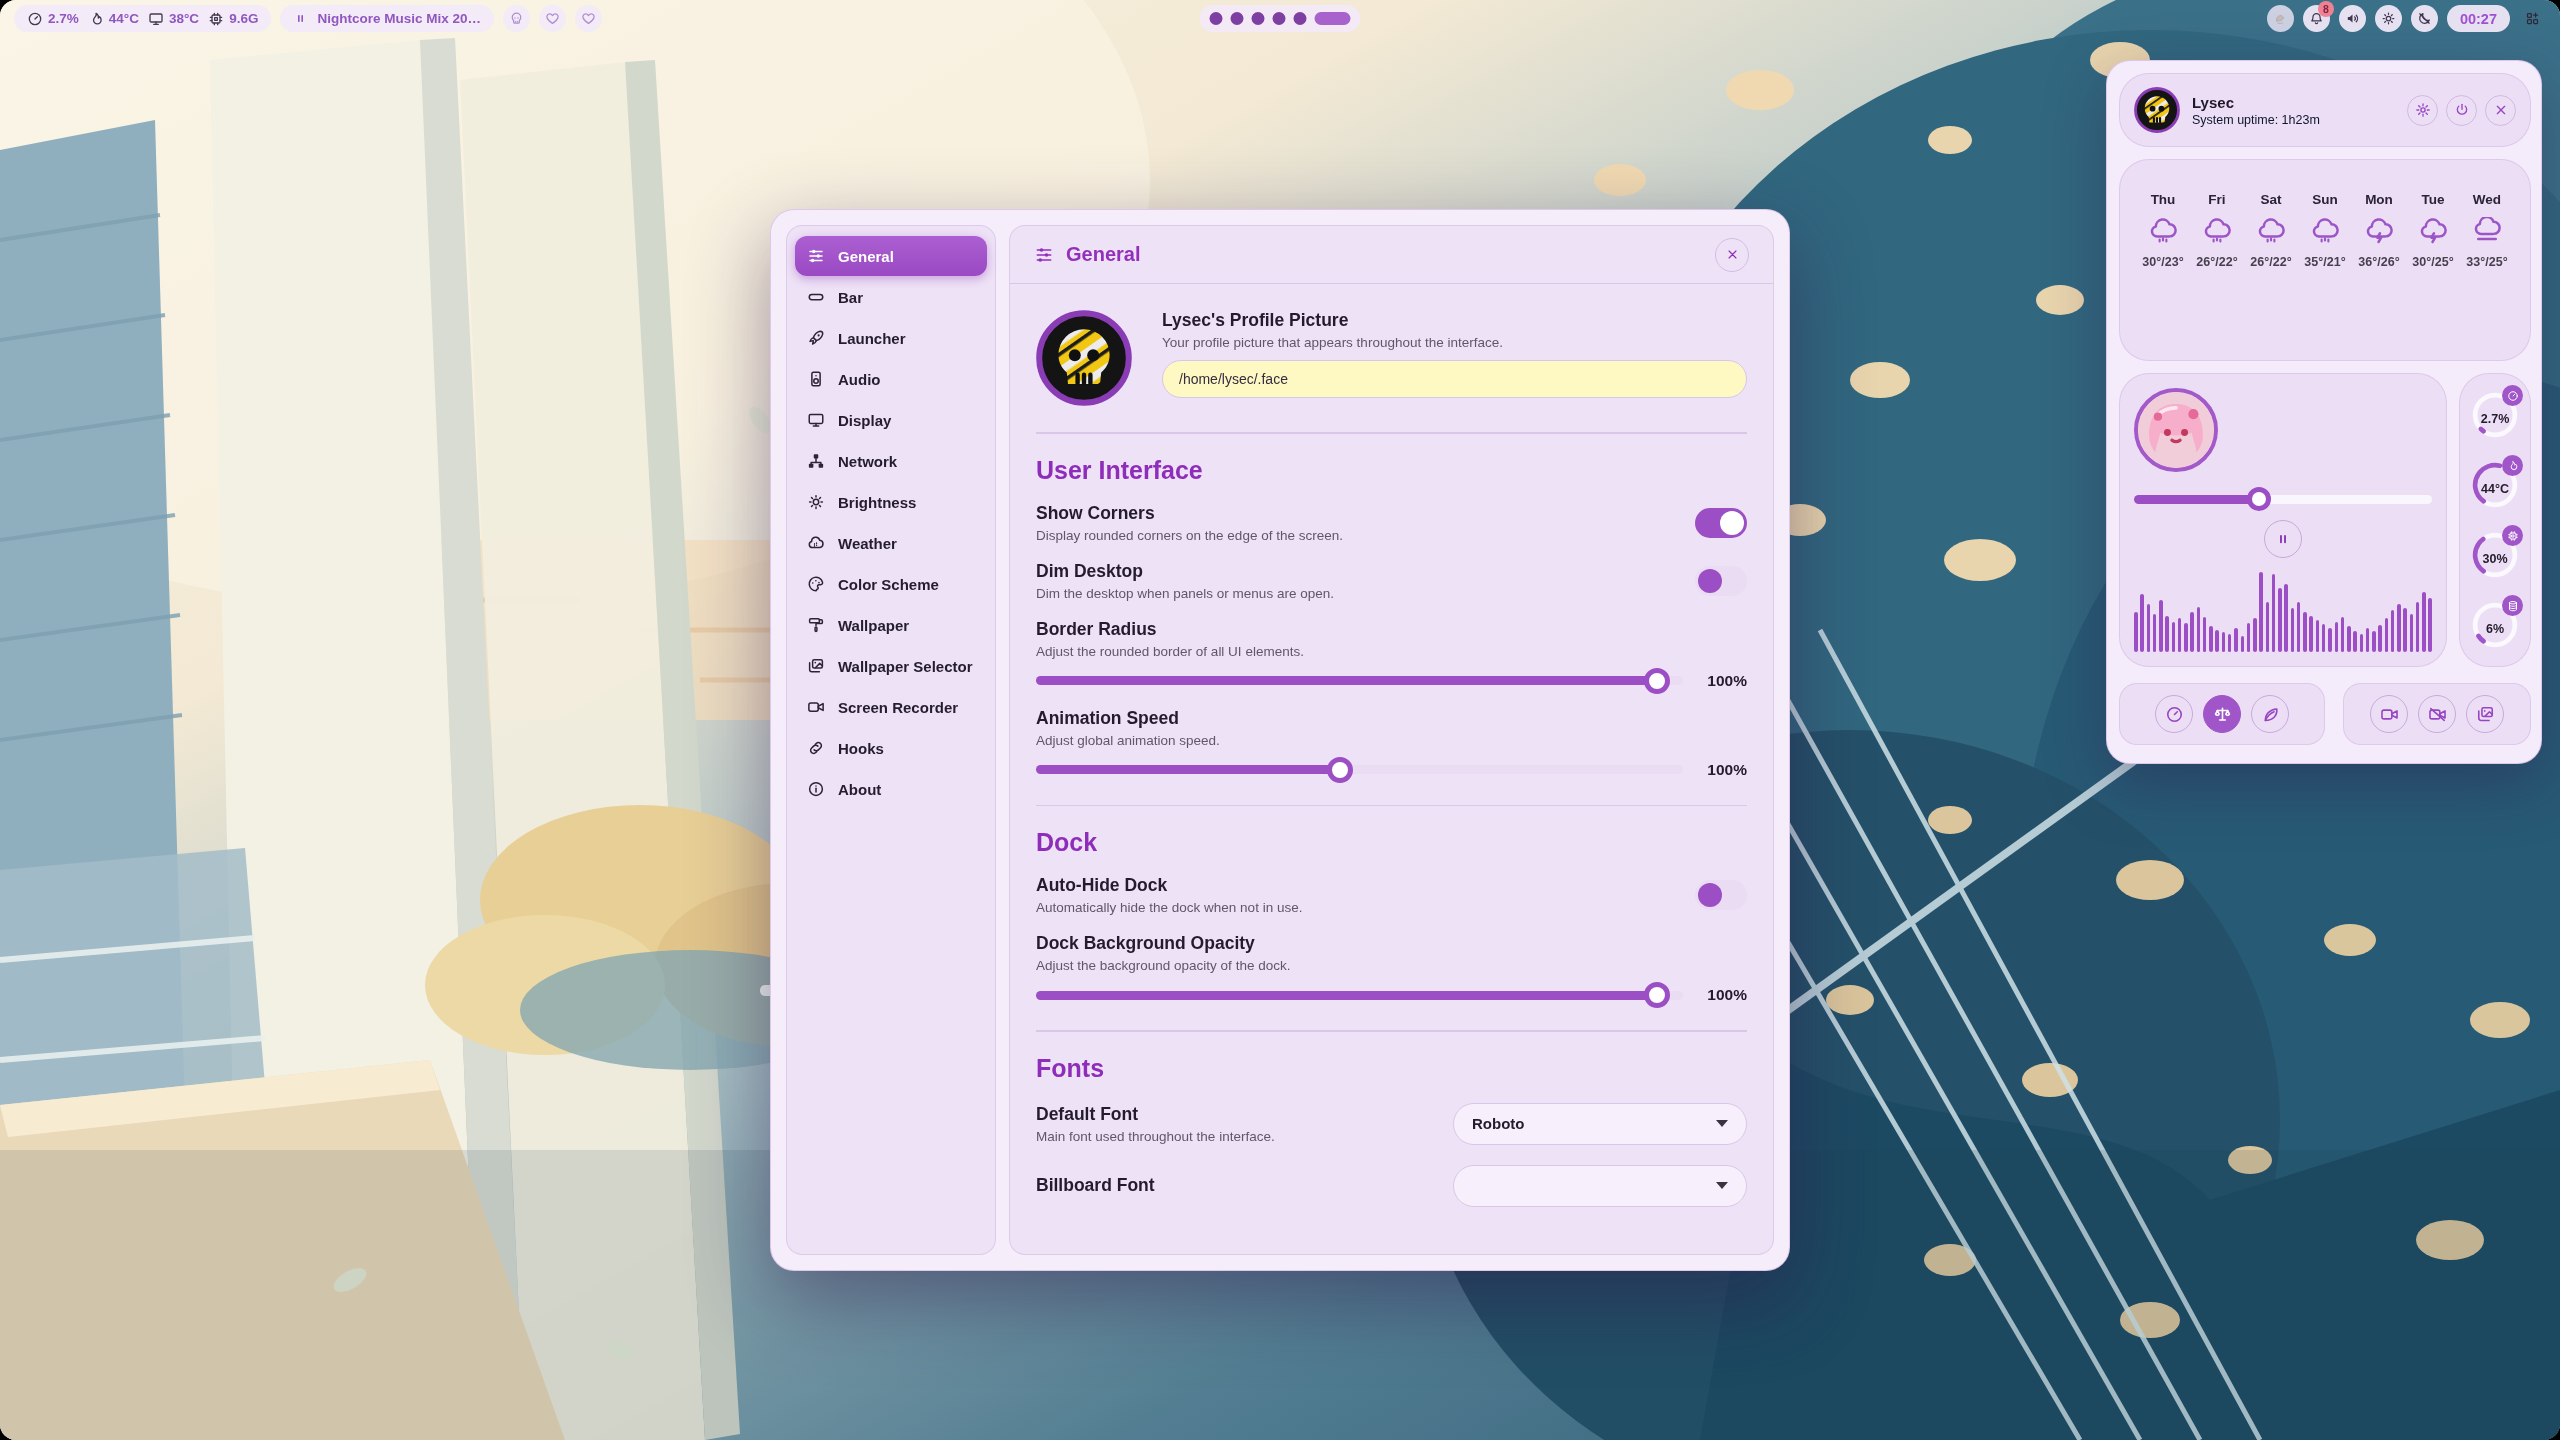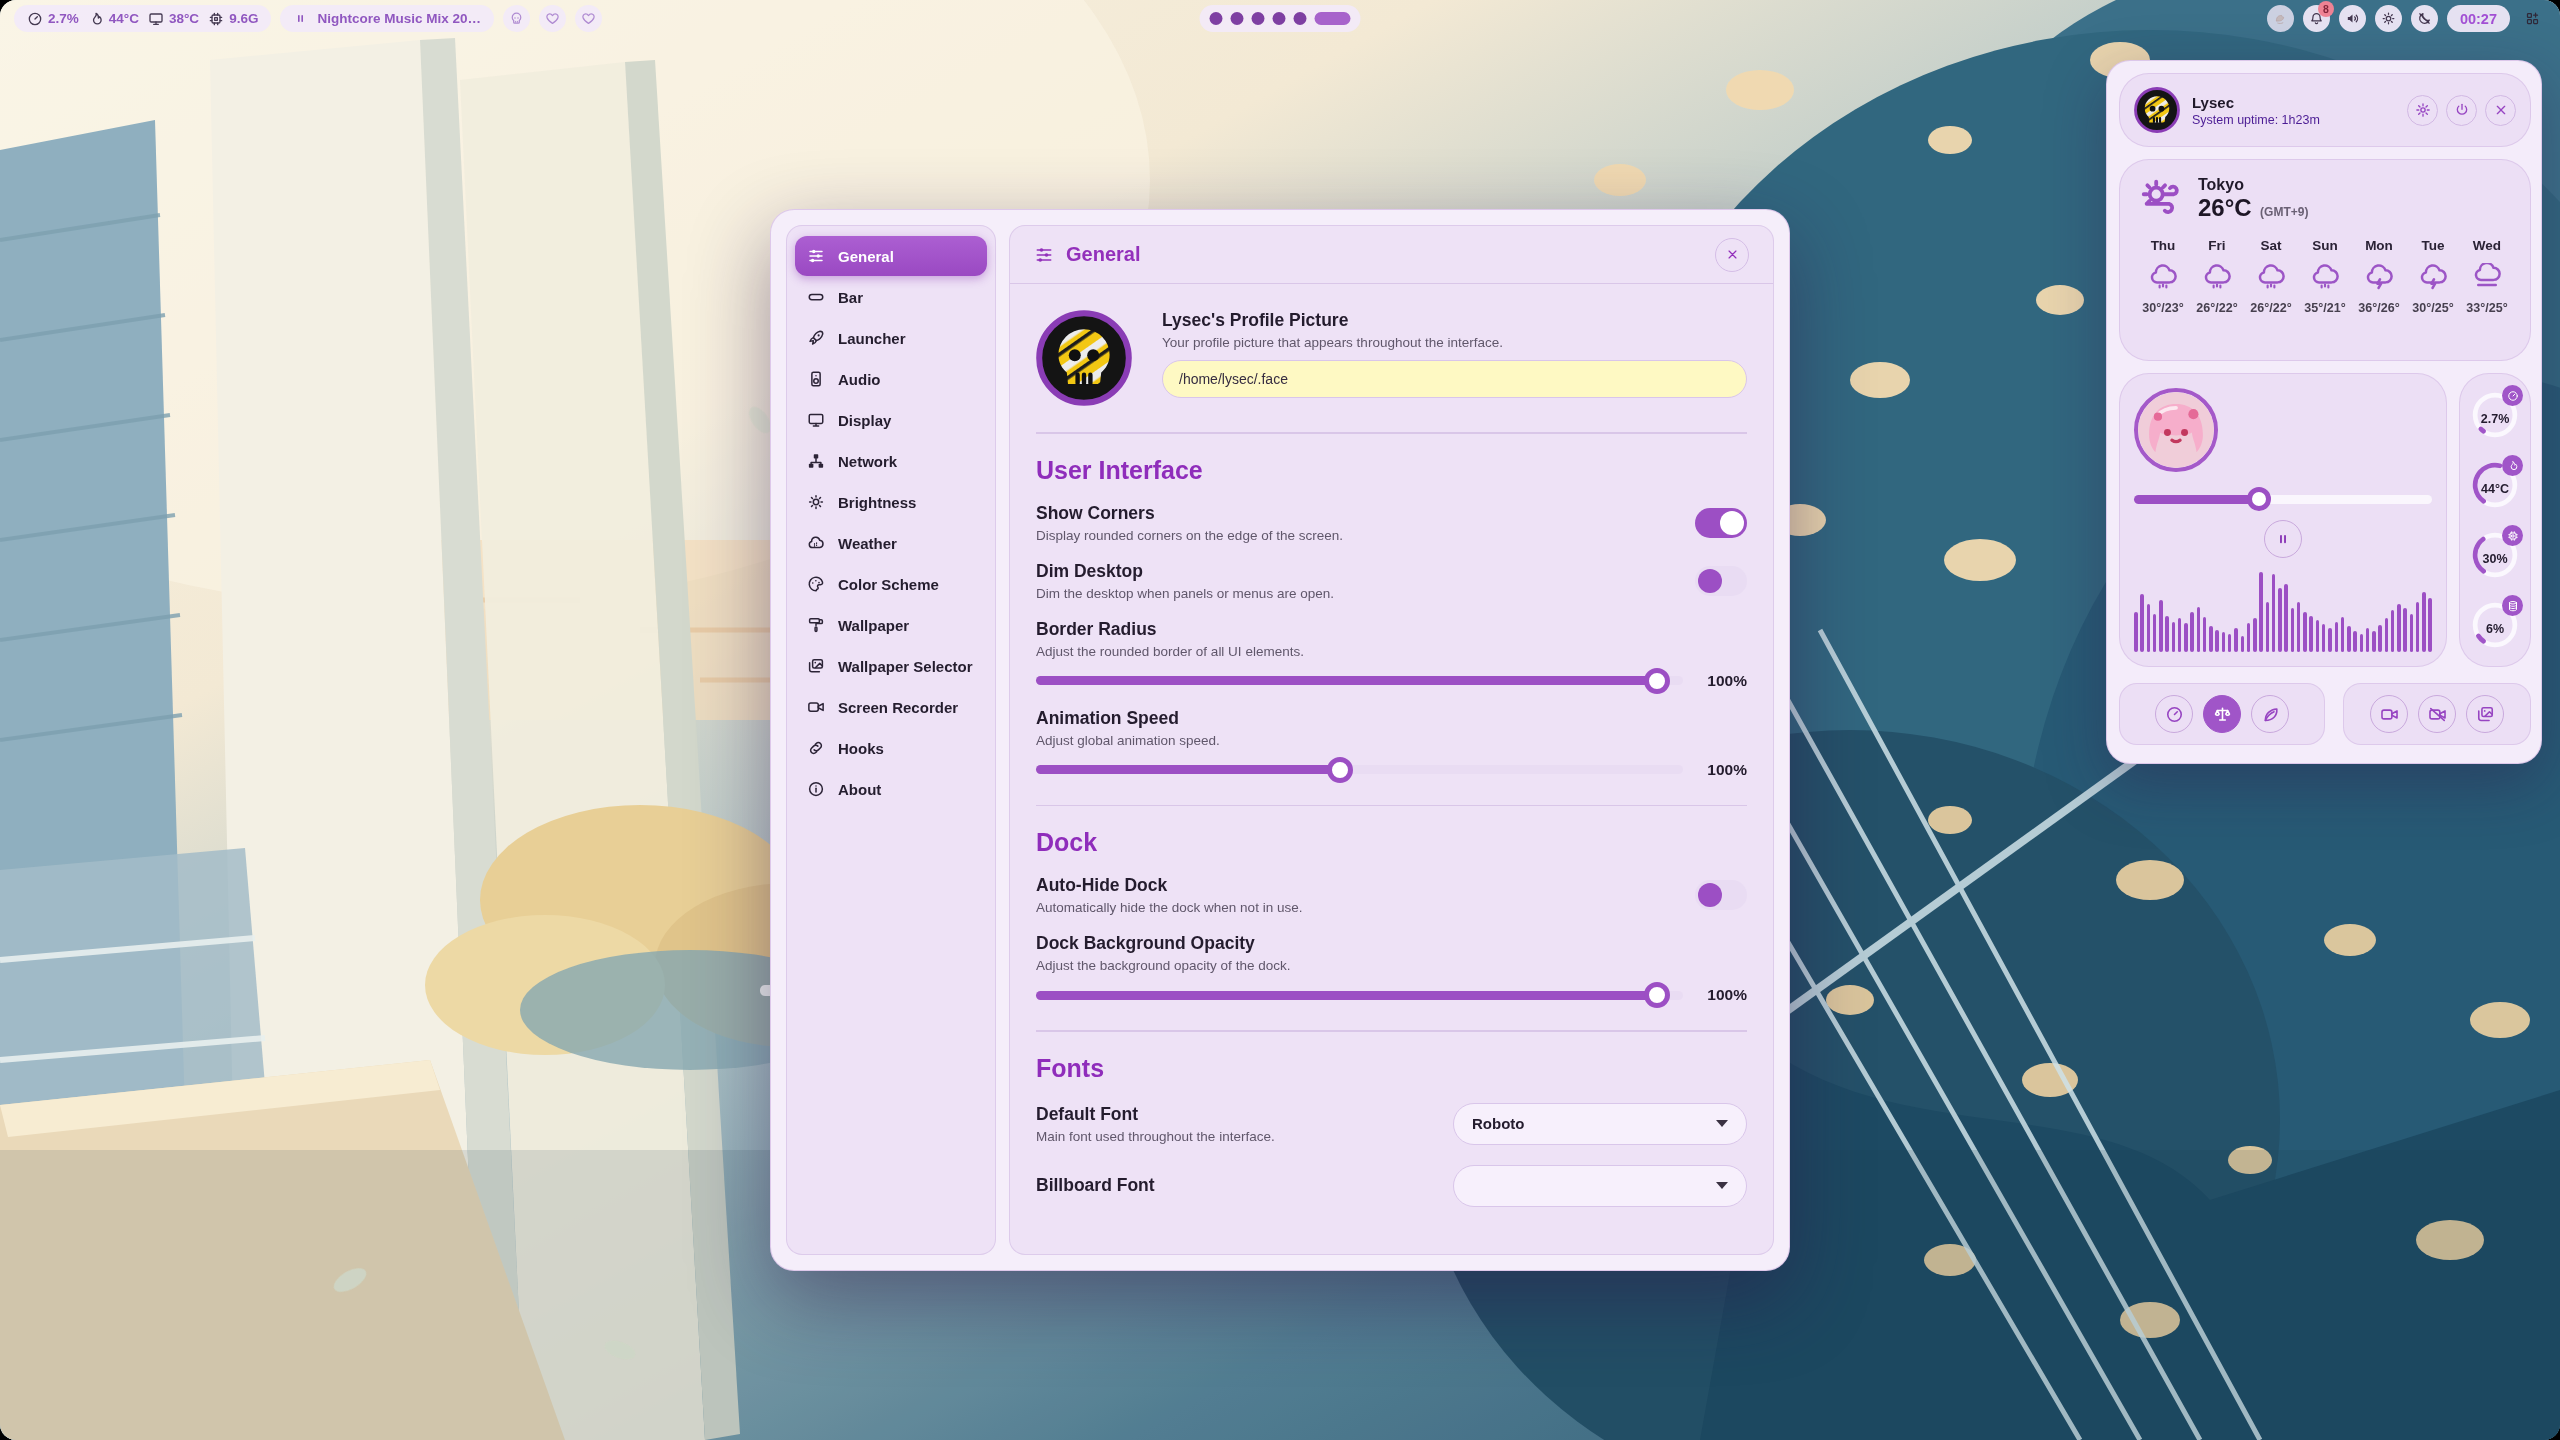--- a/index.html
+++ b/index.html
@@ -95,21 +95,21 @@
   
   .right-panel { position:absolute; left:2106px; top:60px; width:436px; height:704px;
     background:#f4ecfa; border:1px solid rgba(200,170,220,.55); border-radius:24px;
     box-shadow:0 20px 60px rgba(45,22,70,.35); z-index:12; }
   .card { position:absolute; background:#ecdff5; border:1px solid rgba(190,155,215,.32);
     border-radius:30px; }
   .user-card { left:12px; top:12px; width:412px; height:74px; display:flex; align-items:center;
     gap:12px; padding:0 14px; }
   .avatar-46 { width:46px; height:46px; flex:0 0 46px; }
   .user-name { font-size:15px; font-weight:700; color:#20192a; }
-  .user-uptime { font-size:12.5px; color:#4c1d95; margin-top:2px; }
+  .user-uptime { font-size:12.5px; color:#0f172a; margin-top:2px; }
   .user-actions { margin-left:auto; display:flex; gap:8px; }
   .round-btn { width:31px; height:31px; border-radius:50%; border:1.5px solid #d2b9e4;
     color:#9745c2; display:grid; place-items:center; background:none; }
   .round-btn .icon { width:16px; height:16px; }
 
   .weather-card { left:12px; top:98px; width:412px; height:202px; padding:16px 18px; }
   .weather-now { display:flex; align-items:center; gap:14px; }
   .weather-now .icon { width:46px; height:46px; color:#9c4fc4; }
   .weather-city { font-size:16px; font-weight:700; color:#20192a; }
   .weather-temp { font-size:24px; font-weight:700; color:#1e1726; }
@@ -731,37 +731,20 @@
       <span class="icon">
               <svg viewBox="0 0 24 24" fill="none" stroke="currentColor" stroke-width="2" stroke-linecap="round" stroke-linejoin="round">
                 <path d="M6.5 6.5l11 11M17.5 6.5l-11 11"></path>
               </svg>
             </span>
           </button>
         </div>
     </div>
 
     <div class="card weather-card">
-      <div class="weather-now">
-        <span class="icon">
-            <svg viewBox="0 0 24 24" fill="none" stroke="currentColor" stroke-width="2" stroke-linecap="round" stroke-linejoin="round">
-              <circle cx="9.5" cy="9.5" r="3.4"></circle>
-              <path d="M9.5 3v1.6M3 9.5h1.6M4.9 4.9 6 6M14.1 4.9 13 6M4.9 14.1 6 13"></path>
-              <path d="M13.5 9.5h5.2a2 2 0 1 0-2-3.2"></path>
-              <path d="M4.5 14.5h11.7a2.2 2.2 0 1 1-2.2 3.6"></path>
-            </svg>
-          </span>
-        <div>
-          <div class="weather-city">Tokyo</div>
-          <div>
-            <span class="weather-temp">26°C</span>
-            <span class="weather-tz">(GMT+9)</span>
-          </div>
-        </div>
-      </div>
       <div class="forecast" id="forecast">
           <div class="fc-col">
       <span class="fc-day">Thu</span>
       <span class="icon">
               <svg viewBox="0 0 24 24" fill="none" stroke="currentColor" stroke-width="2" stroke-linecap="round" stroke-linejoin="round">
                 <path d="M17.3 15.5H7.2a4 4 0 0 1-.9-7.9 5.6 5.6 0 0 1 10.9-1.8 4.2 4.2 0 0 1 .1 9.7z"></path>
                 <path d="M9.3 18v1.6M12 17.2v1.6M14.7 18v1.6" stroke-width="1.7"></path>
               </svg>
             </span>
       <span class="fc-temps">30°/23°</span>

